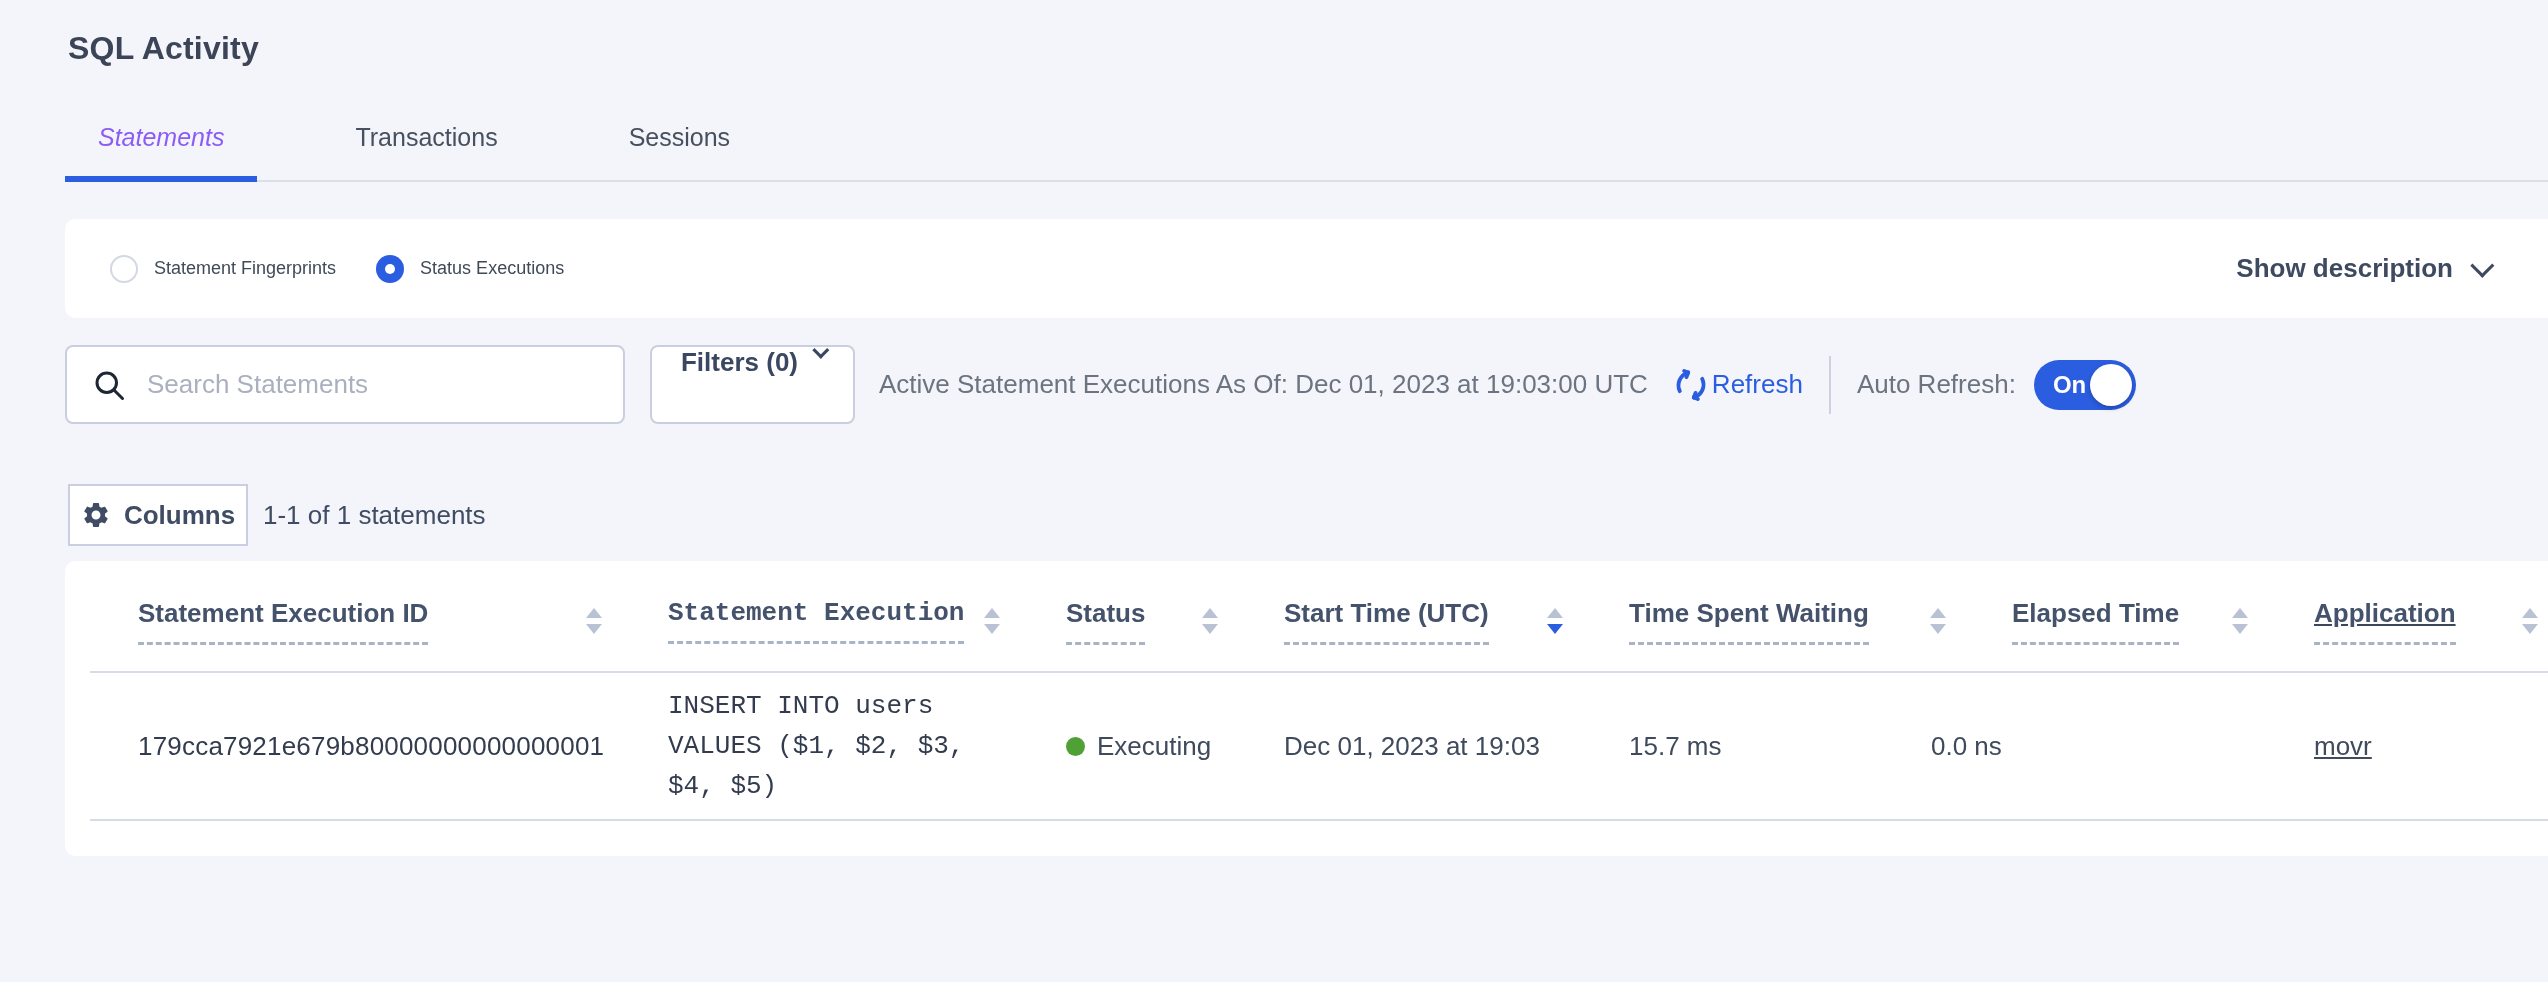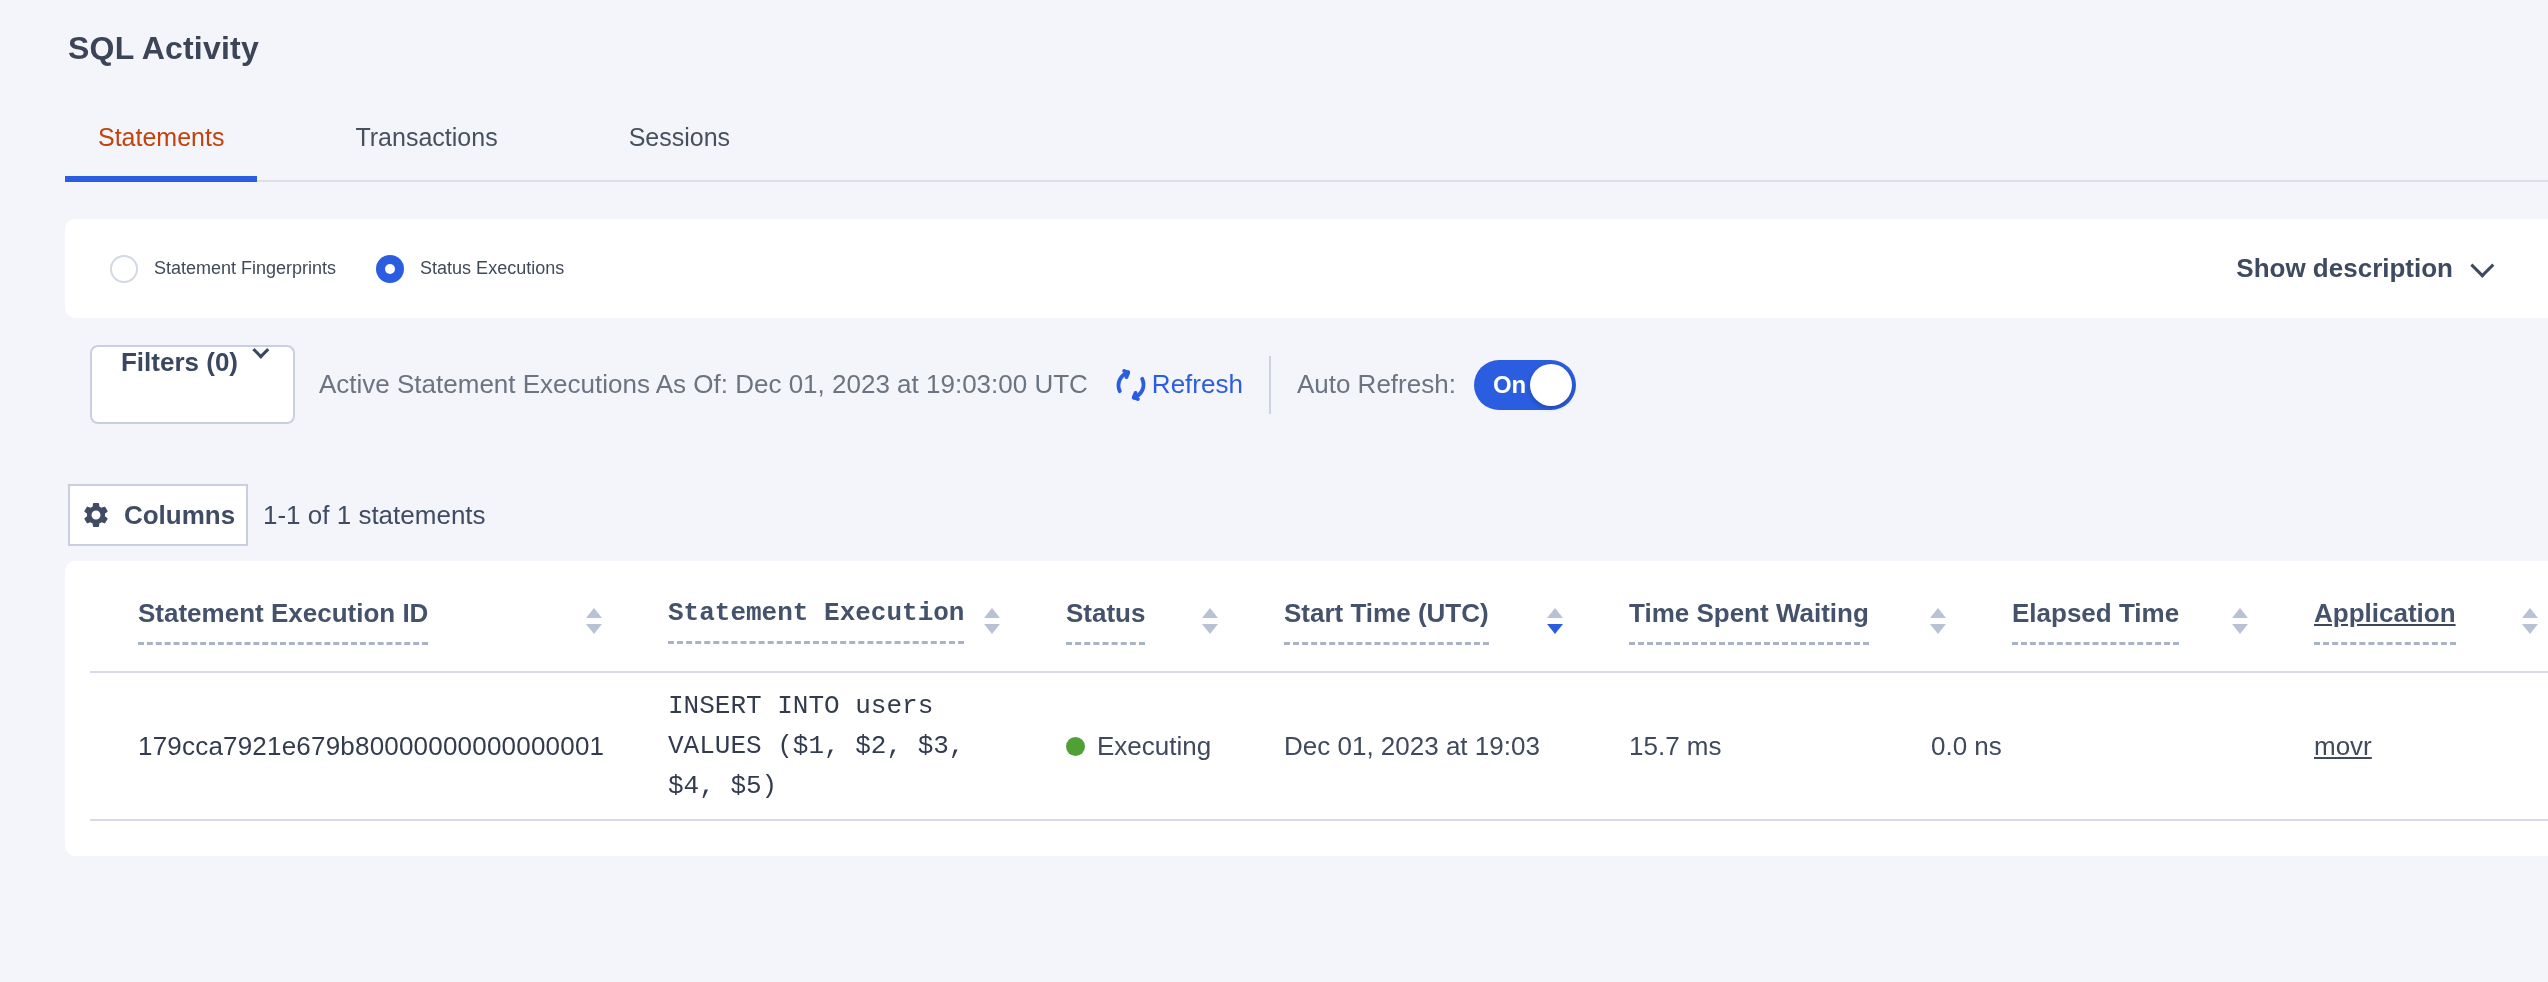--- a/index.html
+++ b/index.html
@@ -26,22 +26,23 @@
   }
   .tab {
     padding: 0 33px 24px 33px;
     font-size: 25px; color: #46505e;
     cursor: pointer;
     margin-bottom: -2px;
     border-bottom: 6px solid transparent;
     border-radius: 0;
   }
   .tab.active {
-    color: #c2410c; border-bottom: 6px solid #2b5de0;
+    color: #8b5cf6; border-bottom: 6px solid #2b5de0;
     border-radius: 0 0 0 0;
+    font-style: italic;
   }
 
   
   .radio-panel {
     margin: 37px 0 0 65px;
     height: 99px;
     background: #ffffff;
     border-radius: 10px 0 0 10px;
     display: flex; align-items: center; justify-content: space-between;
     padding: 0 60px 0 45px;
@@ -223,20 +224,27 @@
       <span class="radio-label">Status Executions</span>
     </div>
   </div>
   <div class="show-description">
     <span>Show description</span>
     <span class="chevron"></span>
   </div>
 </div>
 
 <div class="controls-row">
+  <div class="search-box">
+    <svg class="icon" width="36" height="36" viewBox="0 0 24 24" fill="none" stroke="#1f2633" stroke-width="2" stroke-linecap="round">
+      <circle cx="10.5" cy="10.5" r="6.5"></circle>
+      <line x1="15.3" y1="15.3" x2="21" y2="21"></line>
+    </svg>
+    <input type="text" value="" placeholder="Search Statements" style="">
+  </div>
 
   <div class="filters-btn">
     <span>Filters (0)</span>
     <span class="chevron small"></span>
   </div>
 
   <div class="as-of-text">Active Statement Executions As Of: Dec 01, 2023 at 19:03:00 UTC</div>
 
   <div class="refresh-link">
     <svg class="icon" width="42" height="42" viewBox="0 0 24 24" fill="none" stroke="#2b5de0" stroke-width="2.2" stroke-linecap="round" stroke-linejoin="round">

